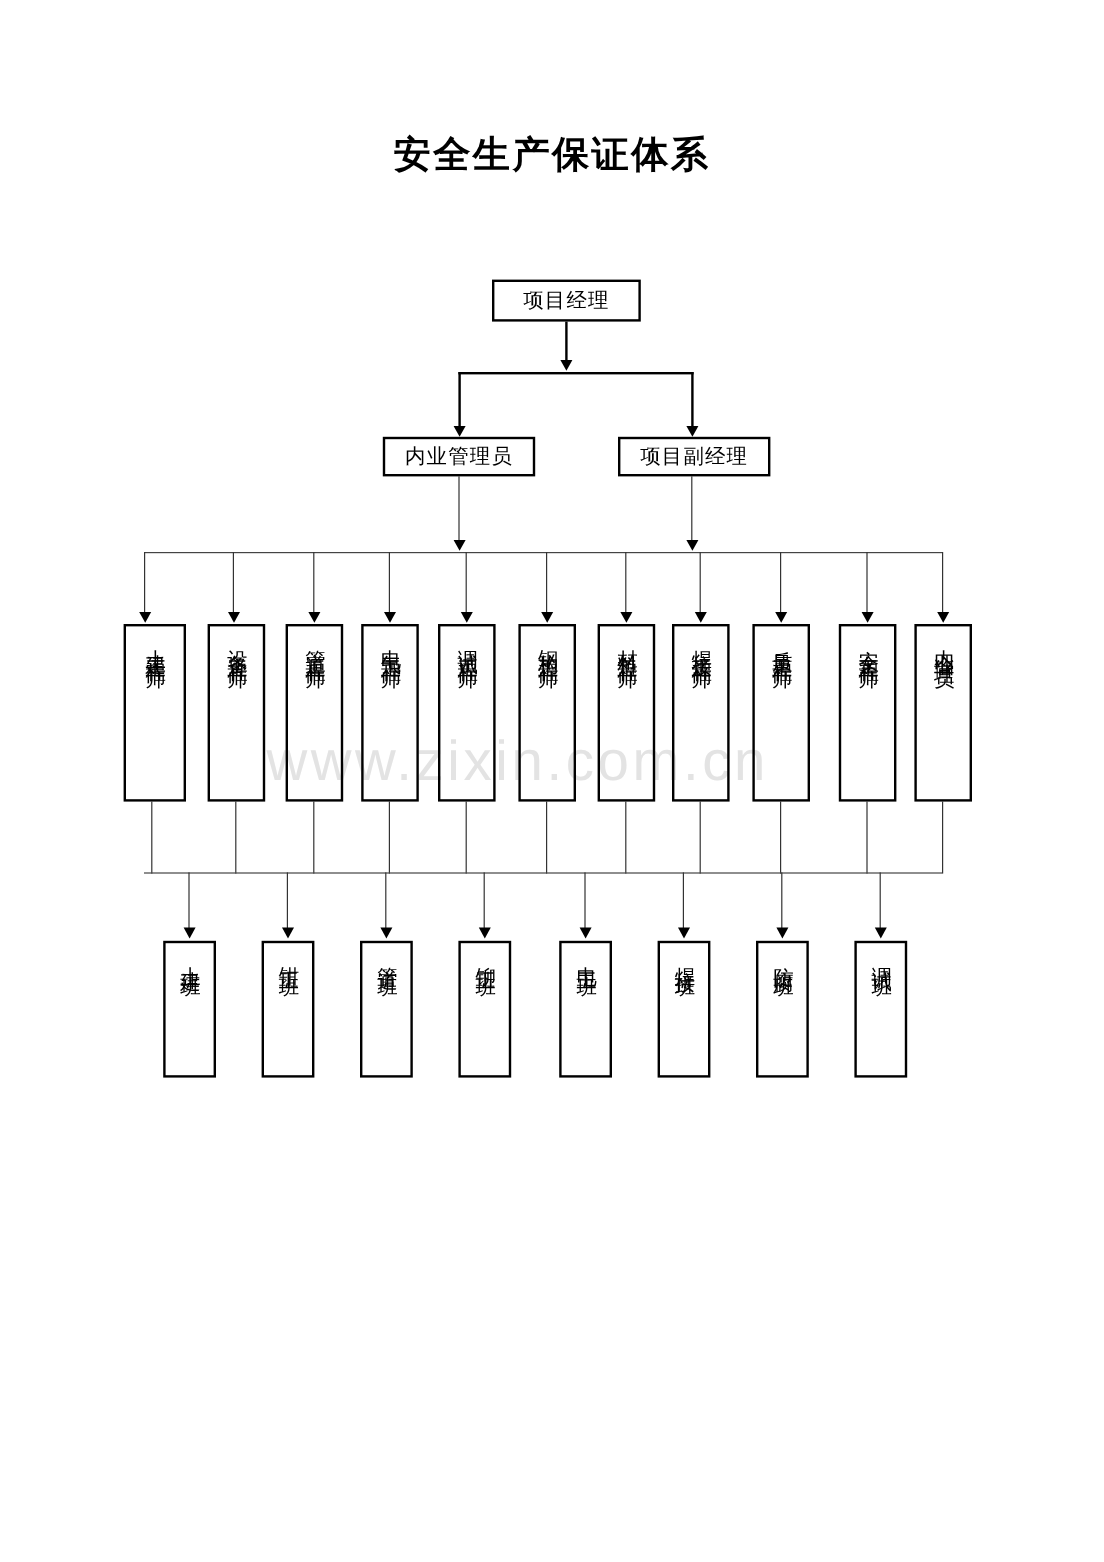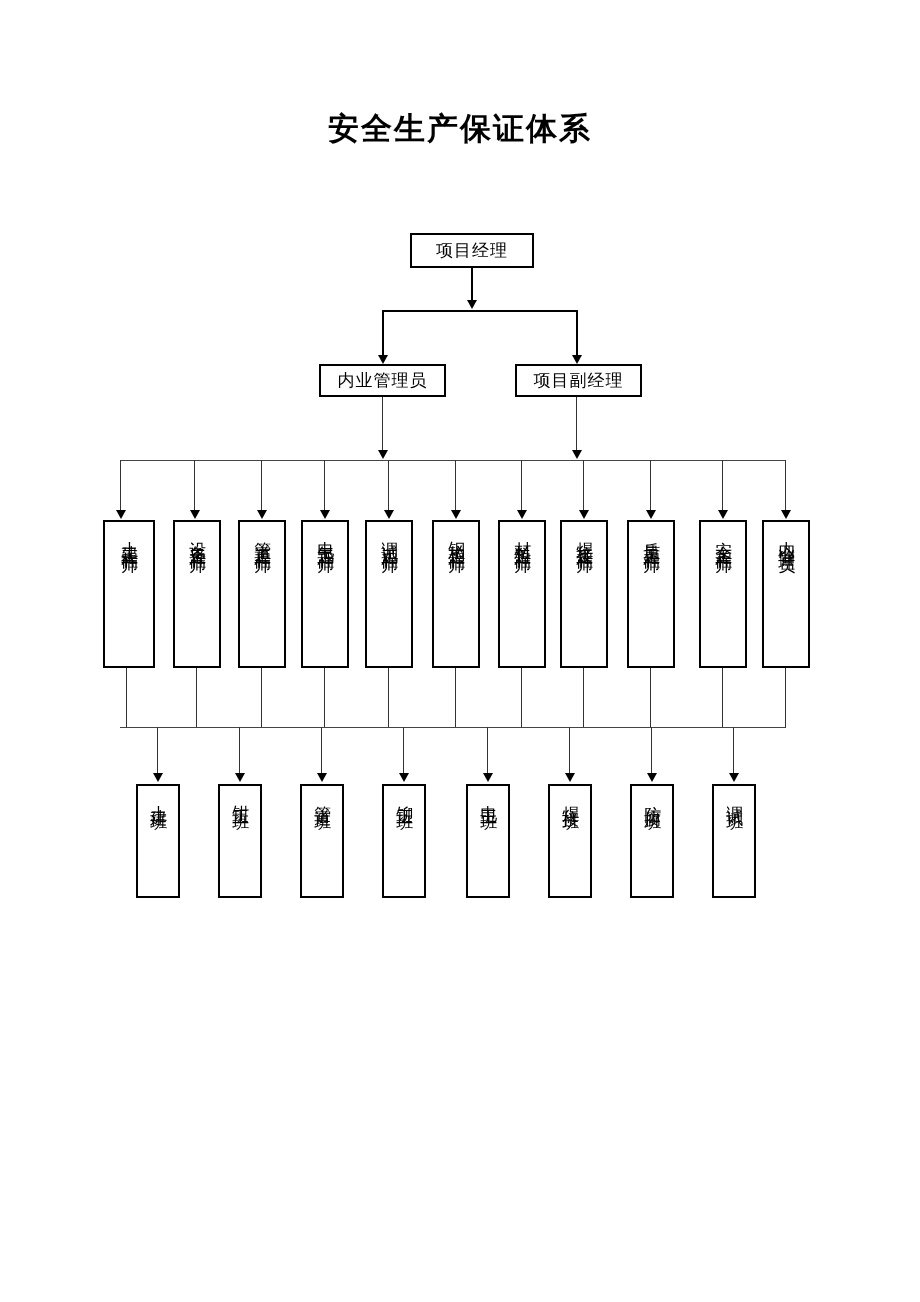--- a/index.html
+++ b/index.html
@@ -98,20 +98,21 @@
     z-index: 2;
   }
 </style>
 </head>
 <body>
 
 <div id="page">
 
   <div class="title">安全生产保证体系</div>
 
+  <div class="watermark">www.zixin.com.cn</div>
 
   <div class="box box-h" style="left:410px; top:233px; width:124px; height:35px;">
     <span>项目经理</span>
   </div>
 
   <div class="vline" style="left:471px; top:268px; height:34px;"></div>
   <div class="arrow" style="left:467px; top:300px;"></div>
 
   <div class="hline" style="left:382px; top:310px; width:196px;"></div>
   <div class="vline" style="left:382px; top:310px; height:48px;"></div>

